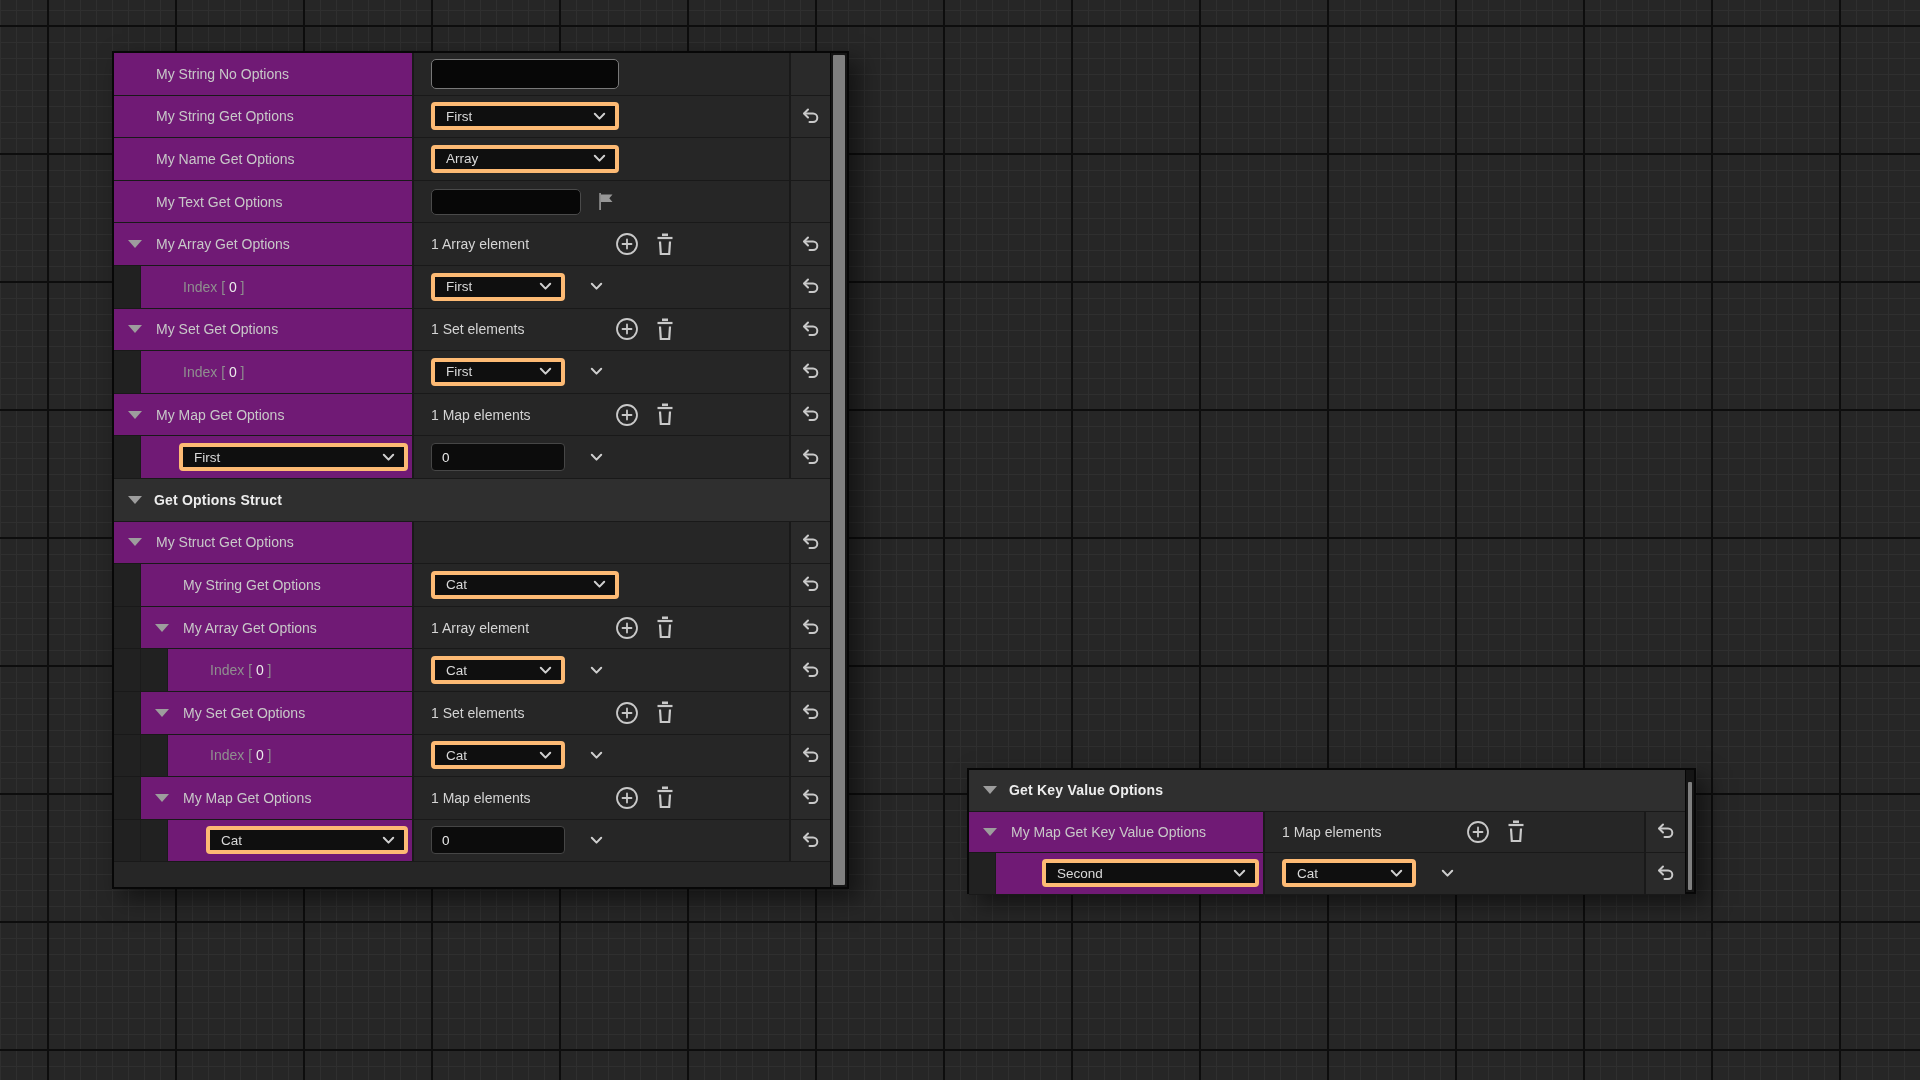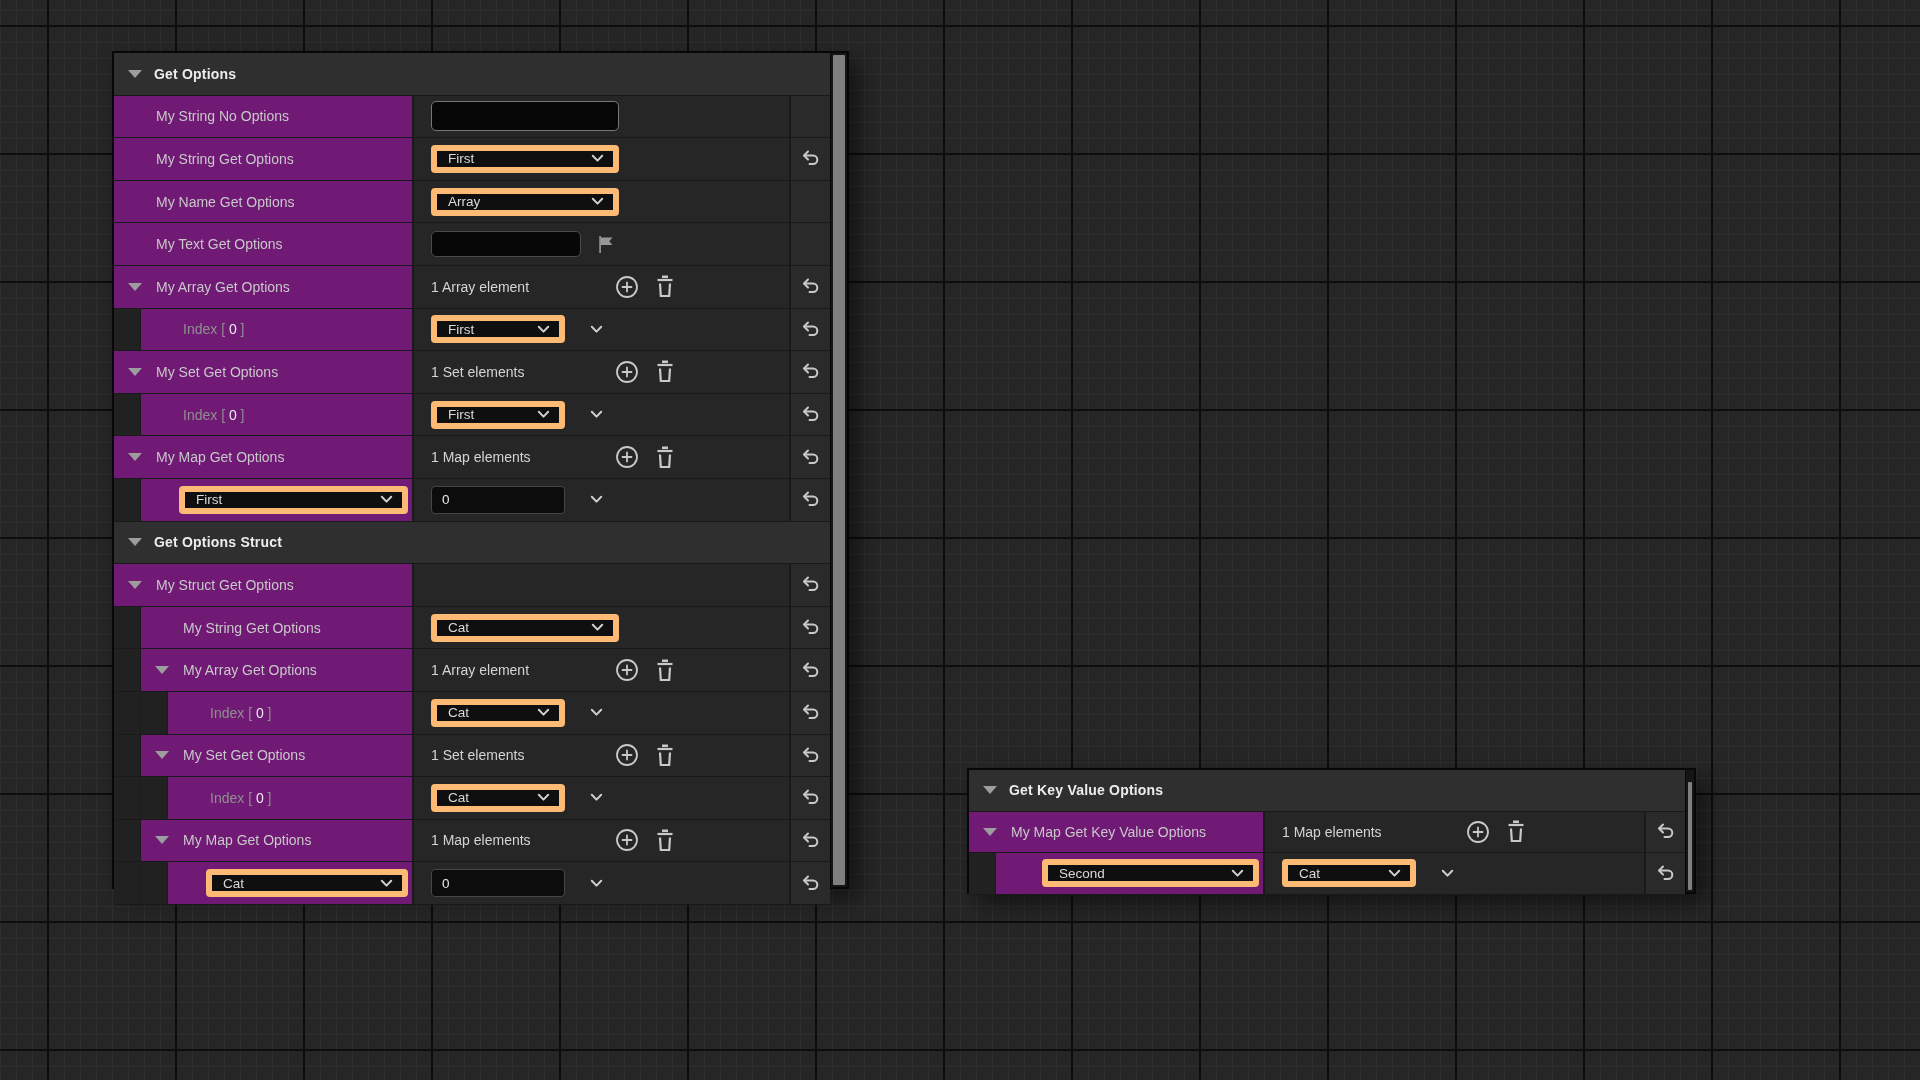--- a/index.html
+++ b/index.html
@@ -29,21 +29,21 @@
   .cell-label{display:flex;align-items:center;background:#701a75;border-right:2px solid #191919;position:relative;overflow:hidden;}
   .cell-value{flex:1;display:flex;align-items:center;background:#262626;position:relative;padding-left:17px;min-width:0;}
   .cell-undo{display:flex;align-items:center;justify-content:center;background:#2a2a2a;border-left:2px solid #191919;}
   .rail{align-self:stretch;flex:0 0 26px;background:#212121;border-right:1px solid #1b1b1b;}
   .exp-slot{flex:0 0 18px;margin-left:12px;display:flex;align-items:center;justify-content:center;}
   .expander{width:0;height:0;border-left:7px solid transparent;border-right:7px solid transparent;border-top:8px solid #9d9d9d;cursor:pointer;}
   .plabel{color:#c8c8c8;font-size:14px;margin-left:12px;white-space:nowrap;}
   .idx-dim{color:#8f8f8f;}
   .idx-num{color:#ececec;}
   .combo{
-    height:28px;background:#0f0f0f;border:6px solid #fdba74;border-radius:4px;
+    height:28px;background:#0f0f0f;border:4px solid #fdba74;border-radius:4px;
     display:flex;align-items:center;justify-content:space-between;
     color:#d9d9d9;font-size:13.5px;padding:0 9px 0 11px;cursor:pointer;box-sizing:border-box;
   }
   .combo.w-lg{width:188px;}
   .combo.w-sm{width:134px;}
   .key-combo{margin-right:4px;flex:1;max-width:232px;}
   .text-input{
     background:#070707;border:1px solid #4a4a4a;border-radius:5px;
     color:#e6e6e6;font-size:13.5px;padding:0 8px;box-sizing:border-box;outline:none;
   }
@@ -59,24 +59,20 @@
   .icon-btn{display:flex;align-items:center;justify-content:center;cursor:pointer;}
   .flag-wrap{margin-left:16px;display:flex;align-items:center;}
   .undo-btn{cursor:pointer;display:flex;align-items:center;justify-content:center;width:100%;height:100%;}
 </style>
 </head>
 <body>
 
 <div id="panels-root">
     <div class="panel" style="left: 112px; top: 51px; width: 733px; height: 834px;">
       <div class="panel-content">
-        <div class="row category" style="height: 41.6px;">
-          <span class="expander" style="margin-left:14px;"></span>
-          <span class="cat-label">Get Options</span>
-        </div>
         <div class="row" style="height: 41.6px;">
           <div class="cell-label" style="flex: 0 0 298px;">
             <div class="exp-slot"></div>
             <span class="plabel">My String No Options</span>
           </div>
           <div class="cell-value">
             <input class="text-input bright" type="text" style="">
           </div>
           <div class="cell-undo" style="flex: 0 0 39px;"></div>
         </div>

